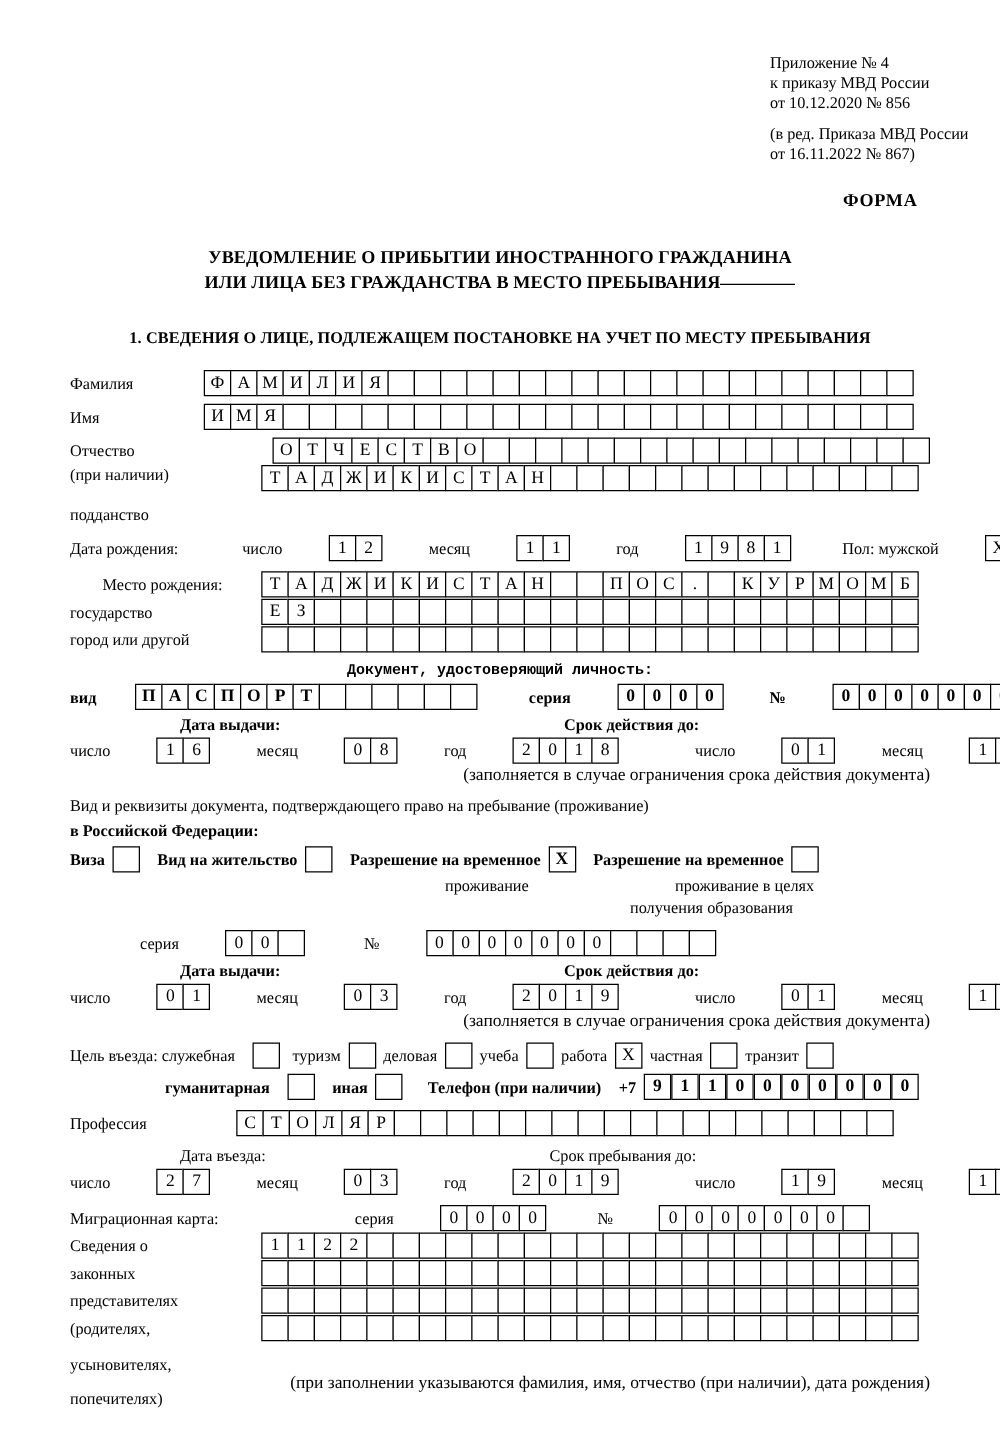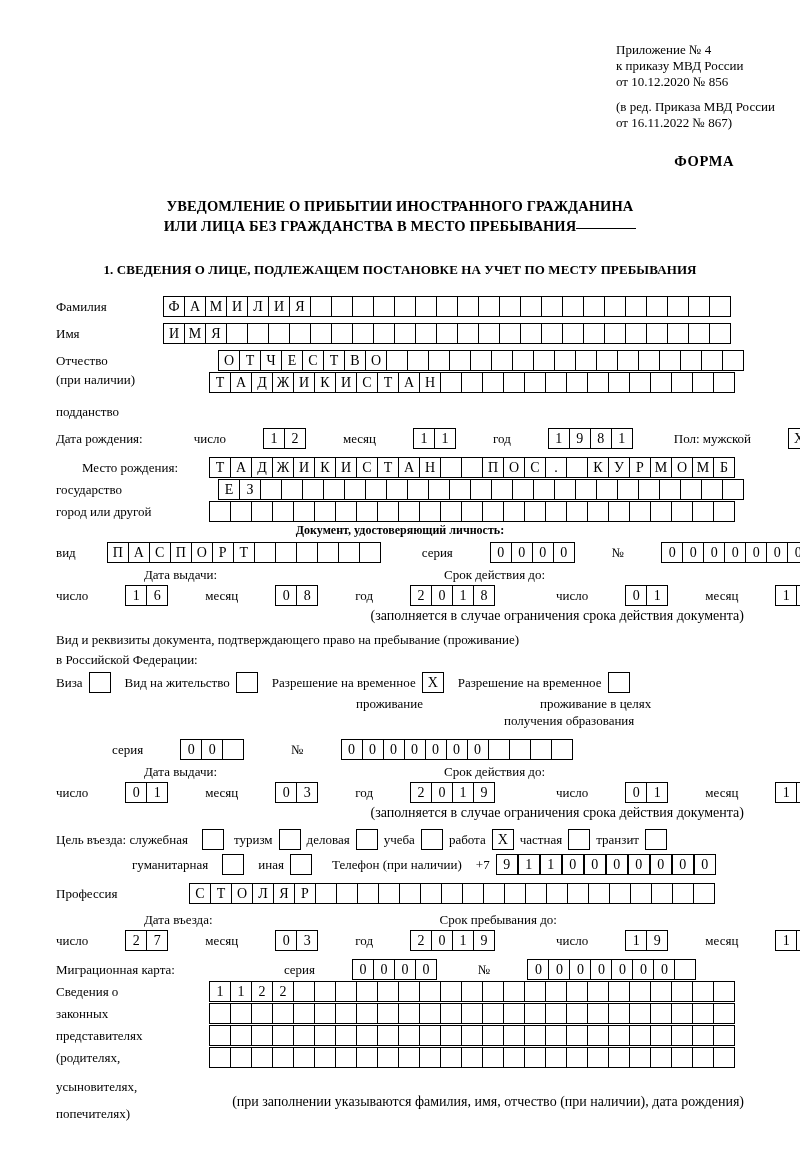--- a/index.html
+++ b/index.html
@@ -81,21 +81,21 @@
     margin-left: -1px;
     box-sizing: border-box;
     text-align: center;
     font-size: 14px;
     line-height: 19px;
     font-family: "Liberation Serif", serif;
     background: #fff;
   }
   .bx.first { margin-left: 0; }
   .mt2 { margin-top: 11px; }
-  .mt4 { margin-top: 4px; }
+  .mt4 { margin-top: 4px; font-weight: bold; }
   .mt8 { margin-top: 8px; }
   .sp6 { margin-left: 6px; }
   .sp10 { margin-left: 10px; }
   .sp14 { margin-left: 14px; }
   .sp20 { margin-left: 20px; }
   .note {
     font-size: 14px;
     text-align: right;
   }
   .cap {
@@ -318,21 +318,21 @@
         <div class="bx"> </div>
         <div class="bx">К</div>
         <div class="bx">У</div>
         <div class="bx">Р</div>
         <div class="bx">М</div>
         <div class="bx">О</div>
         <div class="bx">М</div>
         <div class="bx">Б</div>
       </div>
   </div>
-  <div class="row" style="margin-top:1px;justify-content:space-between;">
+  <div class="row" style="margin-top:1px;">
     <div class="lbl" style="width:122px;">государство</div>
     <div class="boxes" id="birthplace2">
         <div class="bx first">Е</div>
         <div class="bx">З</div>
         <div class="bx"></div>
         <div class="bx"></div>
         <div class="bx"></div>
         <div class="bx"></div>
         <div class="bx"></div>
         <div class="bx"></div>
@@ -379,21 +379,21 @@
         <div class="bx"></div>
         <div class="bx"></div>
         <div class="bx"></div>
         <div class="bx"></div>
         <div class="bx"></div>
         <div class="bx"></div>
         <div class="bx"></div>
       </div>
   </div>
 
-  <div class="cap" style="margin-top:1px;">Документ, удостоверяющий личность:</div>
+  <div class="cap" style="margin-top:7px;font-family:Liberation Mono, monospace;">Документ, удостоверяющий личность:</div>
 
   <div class="row mt4">
     <div class="lbl" style="width:46px;">вид</div>
     <div class="boxes" id="dockind">
         <div class="bx first">П</div>
         <div class="bx">А</div>
         <div class="bx">С</div>
         <div class="bx">П</div>
         <div class="bx">О</div>
         <div class="bx">Р</div>

